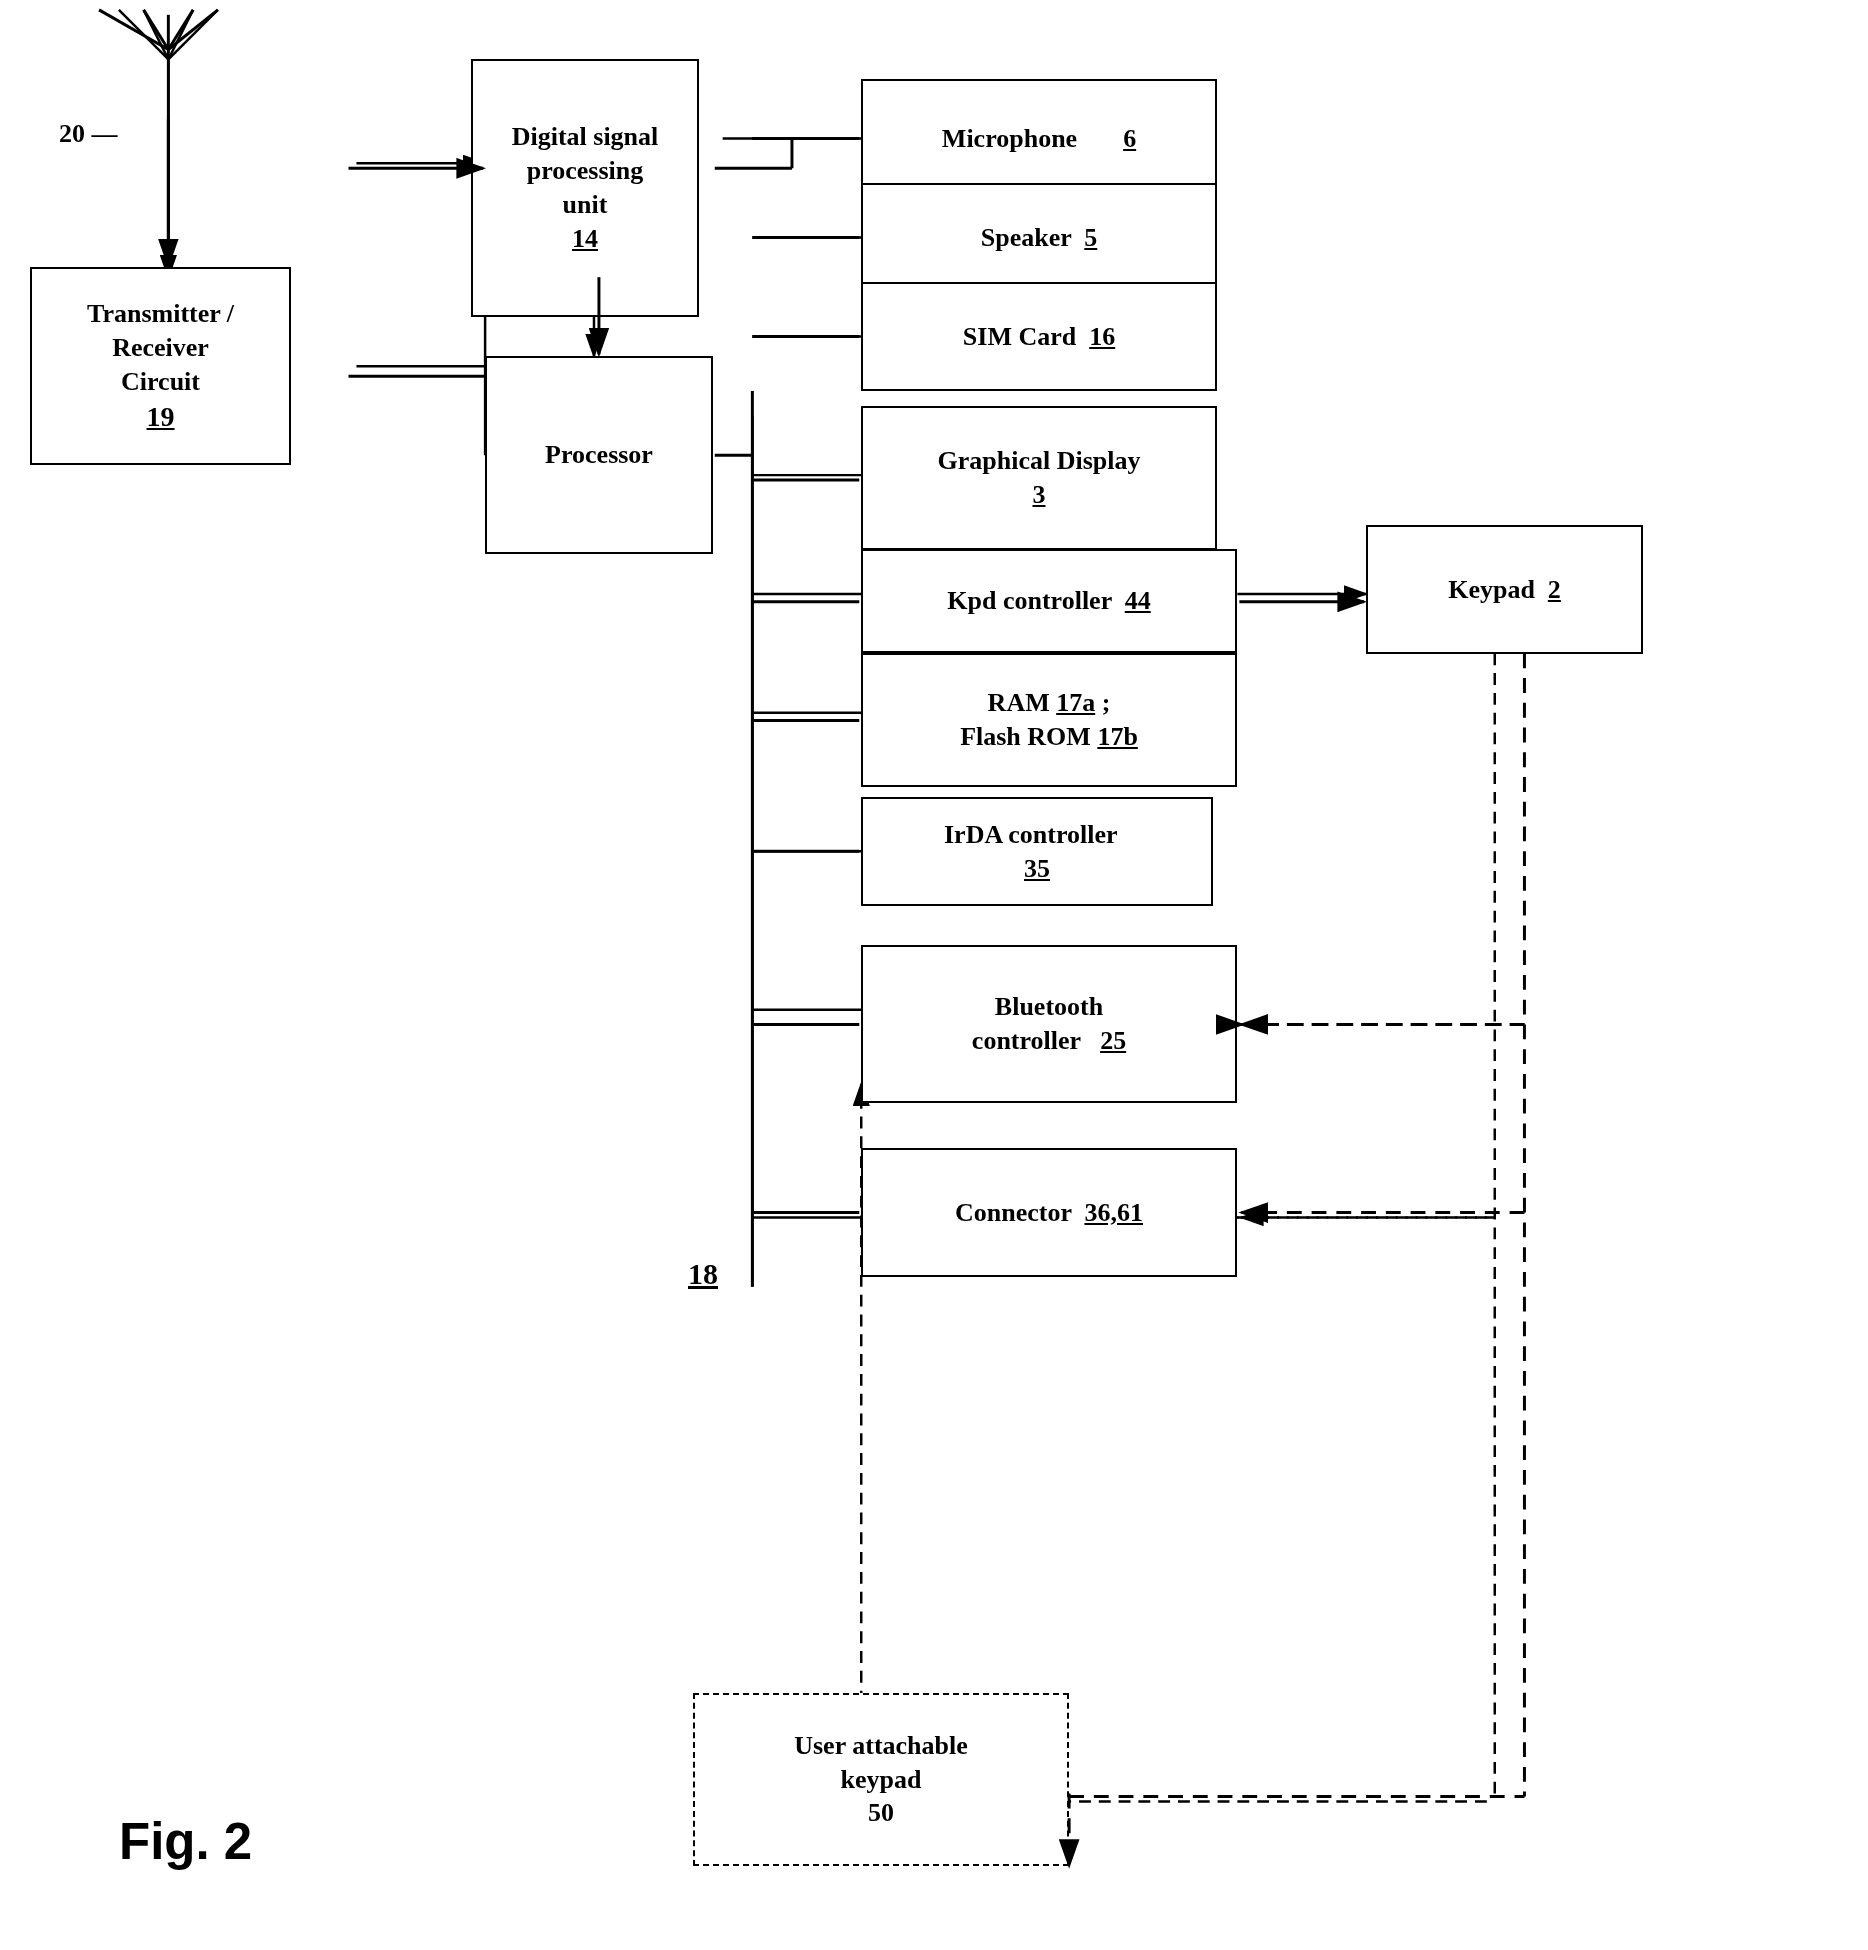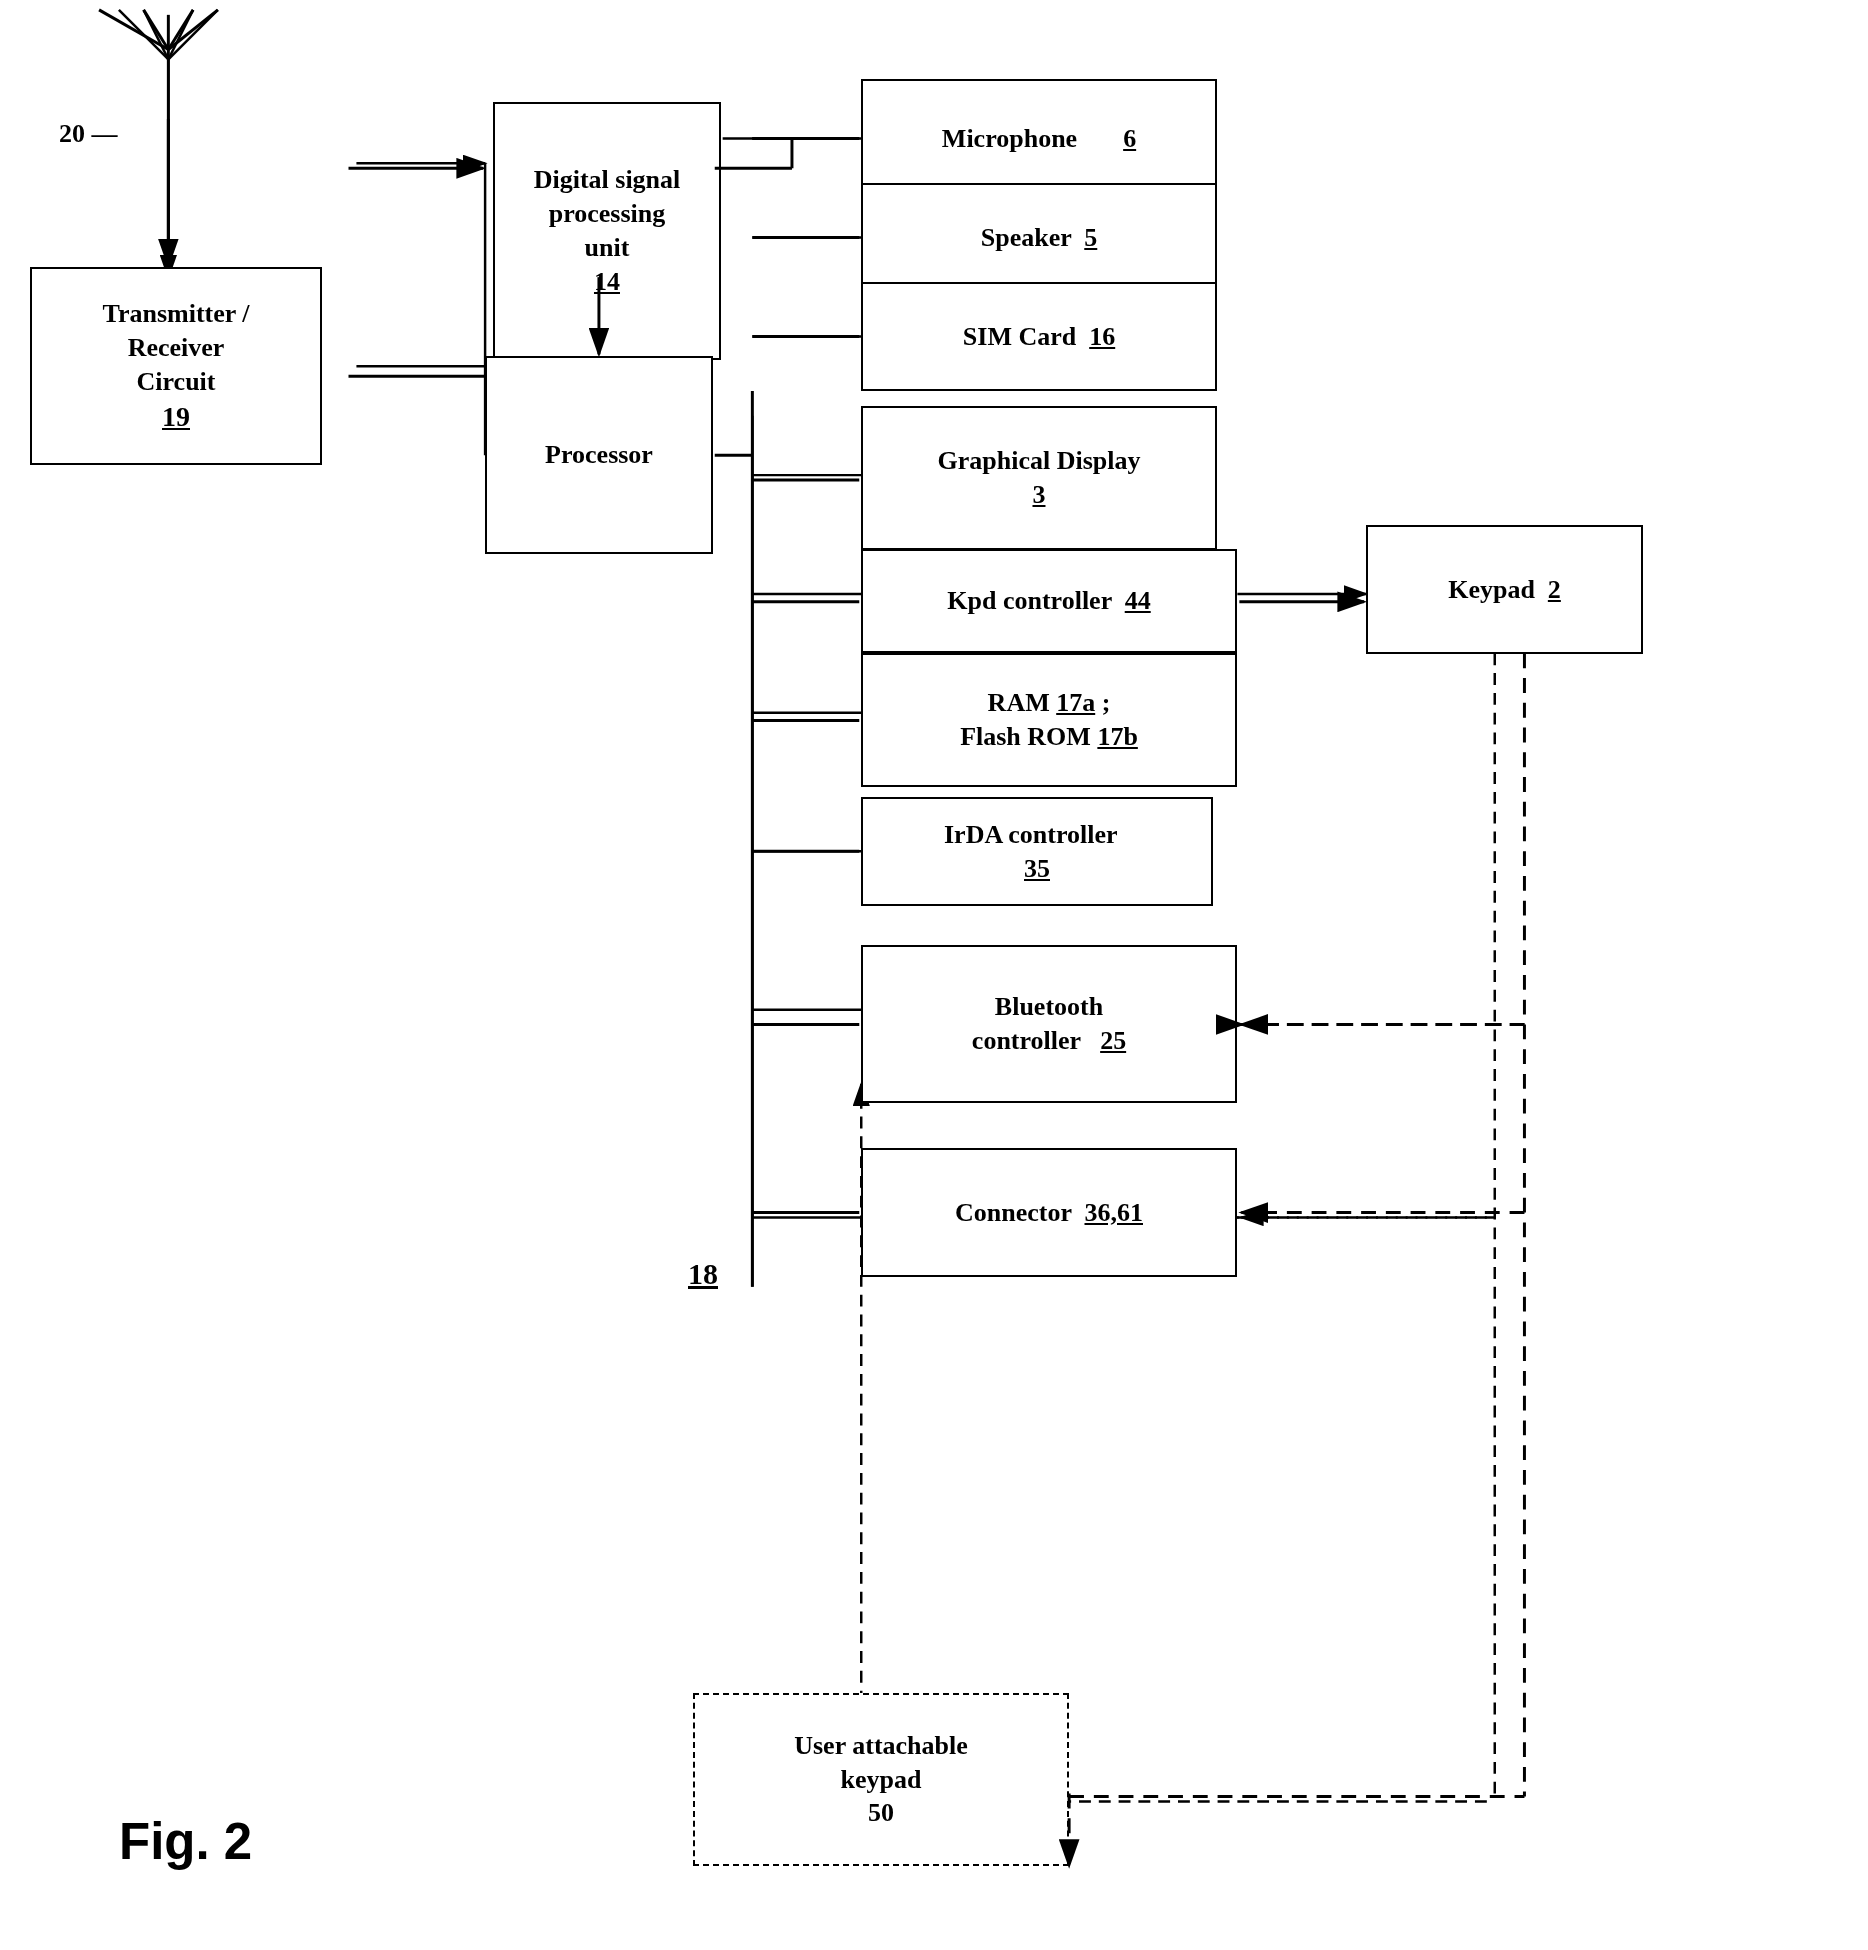--- a/index.html
+++ b/index.html
@@ -121,31 +121,31 @@
 
     <line x1="1260" y1="1230" x2="1510" y2="1230" stroke="#000" stroke-width="2.5" stroke-dasharray="12,8"></line>
 
     <line x1="1262" y1="1230" x2="1254" y2="1230" stroke="#000" stroke-width="2.5" marker-end="url(#arrow)"></line>
   </svg>
 
   <div style="position:absolute; left:59px; top:119px; font-size:26px; font-weight:bold;">
     <span>20</span> —
   </div>
 
-  <div class="box" style="left:30px; top:267px; width:292px; height:198px;">
+  <div class="box" style="left:30px; top:267px; width:261px; height:198px;">
     <div>
       <span style="white-space:pre-line;">Transmitter /
 Receiver
 Circuit</span>
       <br>
       <span style="text-decoration:underline; font-size:28px;">19</span>
     </div>
   </div>
 
-  <div class="box" style="left:493px; top:59px; width:228px; height:258px;margin-top:43px;">
+  <div class="box" style="left:471px; top:59px; width:228px; height:258px;">
     <div>
       <span>Digital signal<br>processing<br>unit</span>
       <br>
       <span style="text-decoration:underline;">14</span>
     </div>
   </div>
 
   <div class="box" style="left:485px; top:356px; width:228px; height:198px;">
     <span>Processor</span>
   </div>

